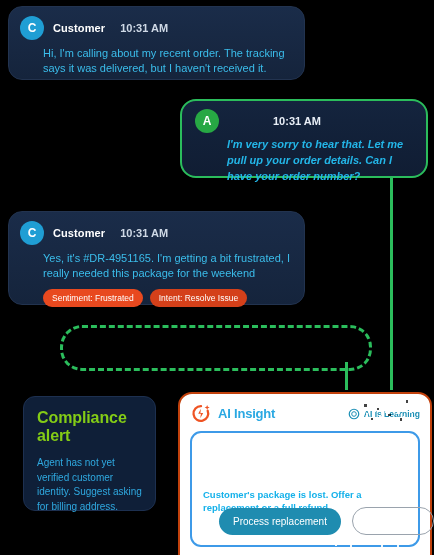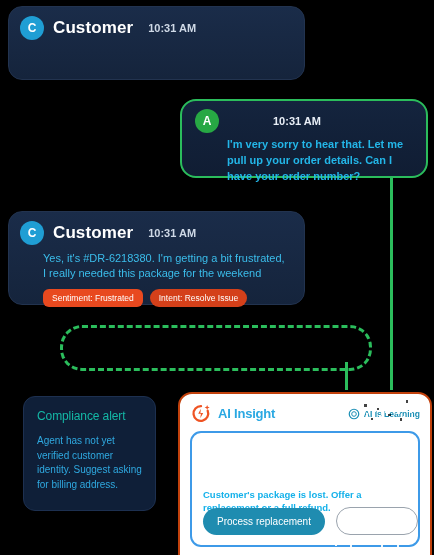--- a/index.html
+++ b/index.html
@@ -41,52 +41,52 @@
 
   .brow{display:flex;align-items:center;gap:9px;padding:9px 0 0 11px;}
   .avatar{
     width:24px;height:24px;border-radius:50%;
     display:flex;align-items:center;justify-content:center;
     font-size:12px;font-weight:bold;color:#fff;flex:none;
     font-family:"Liberation Sans", sans-serif;
   }
   .avatar.cust{background:#1f9ed4;}
   .avatar.agent{background:#27a844;}
-  .sender{font-size:17px;font-weight:bold;color:#ffffff;letter-spacing:.1px;}
+  .sender{font-size:11px;font-weight:bold;color:#ffffff;letter-spacing:.1px;}
   .time{font-size:11px;font-weight:bold;color:#cfd9e6;margin-left:6px;}
   .msg{
     font-size:11px;line-height:15px;color:#3bbdeb;
     padding:6px 14px 0 34px;font-weight:500;
   }
-  .bubble.agent .msg{padding:3px 14px 0 45px;color:#23b6e8;font-weight:bold;line-height:16px;}
+  .bubble.agent .msg{padding:3px 14px 0 45px;color:#23b6e8;font-weight:bold;line-height:16px;font-style:italic;}
   .bubble.agent .brow{padding:8px 0 0 13px;}
   .bubble.agent .time{margin-left:45px;color:#e8eef6;}
 
   
   .tags{display:flex;gap:7px;padding:8px 0 0 34px;}
   .tag{
     font-size:8.5px;color:#fff;border-radius:9px;
     padding:4px 9px;font-weight:500;white-space:nowrap;
   }
-  .tag.sentiment{background:#e8491f;border-radius:6px;}
+  .tag.sentiment{background:#e8491f;}
   .tag.intent{background:#d4401a;}
 
   
   .dashed{
     position:absolute;left:60px;top:325px;width:312px;height:46px;
     border:3px dashed #2bbd5c;border-radius:22px;box-sizing:border-box;
   }
 
   
   .compliance{
     position:absolute;left:23px;top:396px;width:133px;height:115px;
     background:#0f1f38;border-radius:12px;border:1px solid #1d3050;
     box-sizing:border-box;padding:12px 13px;
   }
-  .comp-title{font-size:12px;font-weight:normal;color:#14b8a6;letter-spacing:-.1px;}
+  .comp-title{font-size:16px;font-weight:bold;color:#84cc16;letter-spacing:-.1px;}
   .comp-body{font-size:10px;line-height:14.5px;color:#2fa9e0;margin-top:11px;font-weight:500;}
 
   
   .insight{
     position:absolute;left:178px;top:392px;width:254px;height:204px;
     background:#ffffff;border:2px solid #c2410c;border-radius:14px;
     box-sizing:border-box;padding:9px 10px;
   }
   .ins-head{display:flex;align-items:center;justify-content:space-between;}
   .ins-left{display:flex;align-items:center;gap:7px;}
@@ -98,21 +98,21 @@
 
   .ins-card{
     margin-top:7px;height:116px;background:#fff;
     border:2px solid #3d9ae8;border-radius:11px;box-sizing:border-box;
     padding:10px 11px;position:relative;
   }
   .ins-text{
     font-size:9.5px;line-height:13px;color:#14b1ea;font-weight:bold;
     position:absolute;left:11px;top:55px;right:10px;
   }
-  .ins-actions{position:absolute;left:11px;bottom:10px;display:flex;gap:11px;align-items:center;}
+  .ins-actions{position:absolute;left:27px;bottom:10px;display:flex;gap:11px;align-items:center;}
   .btn-primary{
     background:#1f8cb0;color:#ffffff;font-size:10px;font-weight:500;
     border:none;border-radius:14px;padding:8px 14px;white-space:nowrap;
     font-family:"Liberation Sans", sans-serif;cursor:pointer;
   }
   .btn-ghost{
     background:transparent;border:1px solid #9aa3ad;border-radius:14px;
     width:82px;height:28px;cursor:pointer;
   }
 
@@ -128,37 +128,38 @@
 
   <div class="conn conn-v1"></div>
   <div class="conn conn-v2"></div>
 
   <div class="bubble dark-a">
     <div class="brow">
       <div class="avatar cust">C</div>
       <span class="sender">Customer</span>
       <span class="time">10:31 AM</span>
     </div>
+    <div class="msg">Hi, I'm calling about my recent order. The tracking says it was delivered, but I haven't received it.</div>
   </div>
 
   <div class="bubble agent">
     <div class="brow">
       <div class="avatar agent">A</div>
       <span class="time">10:31 AM</span>
     </div>
     <div class="msg">I'm very sorry to hear that. Let me pull up your order details. Can I have your order number?</div>
   </div>
 
   <div class="bubble dark-b">
     <div class="brow">
       <div class="avatar cust">C</div>
       <span class="sender">Customer</span>
       <span class="time">10:31 AM</span>
     </div>
-    <div class="msg">Yes, it's #DR-6218380. I'm getting a bit frustrated, I really needed this package for the weekend</div>
+    <div class="msg">Yes, it's #DR-4951165. I'm getting a bit frustrated, I really needed this package for the weekend</div>
     <div class="tags">
       <span class="tag sentiment">Sentiment: Frustrated</span>
       <span class="tag intent">Intent: Resolve Issue</span>
     </div>
   </div>
 
   <div class="dashed"></div>
 
   <div class="compliance">
     <div class="comp-title">Compliance alert</div>

